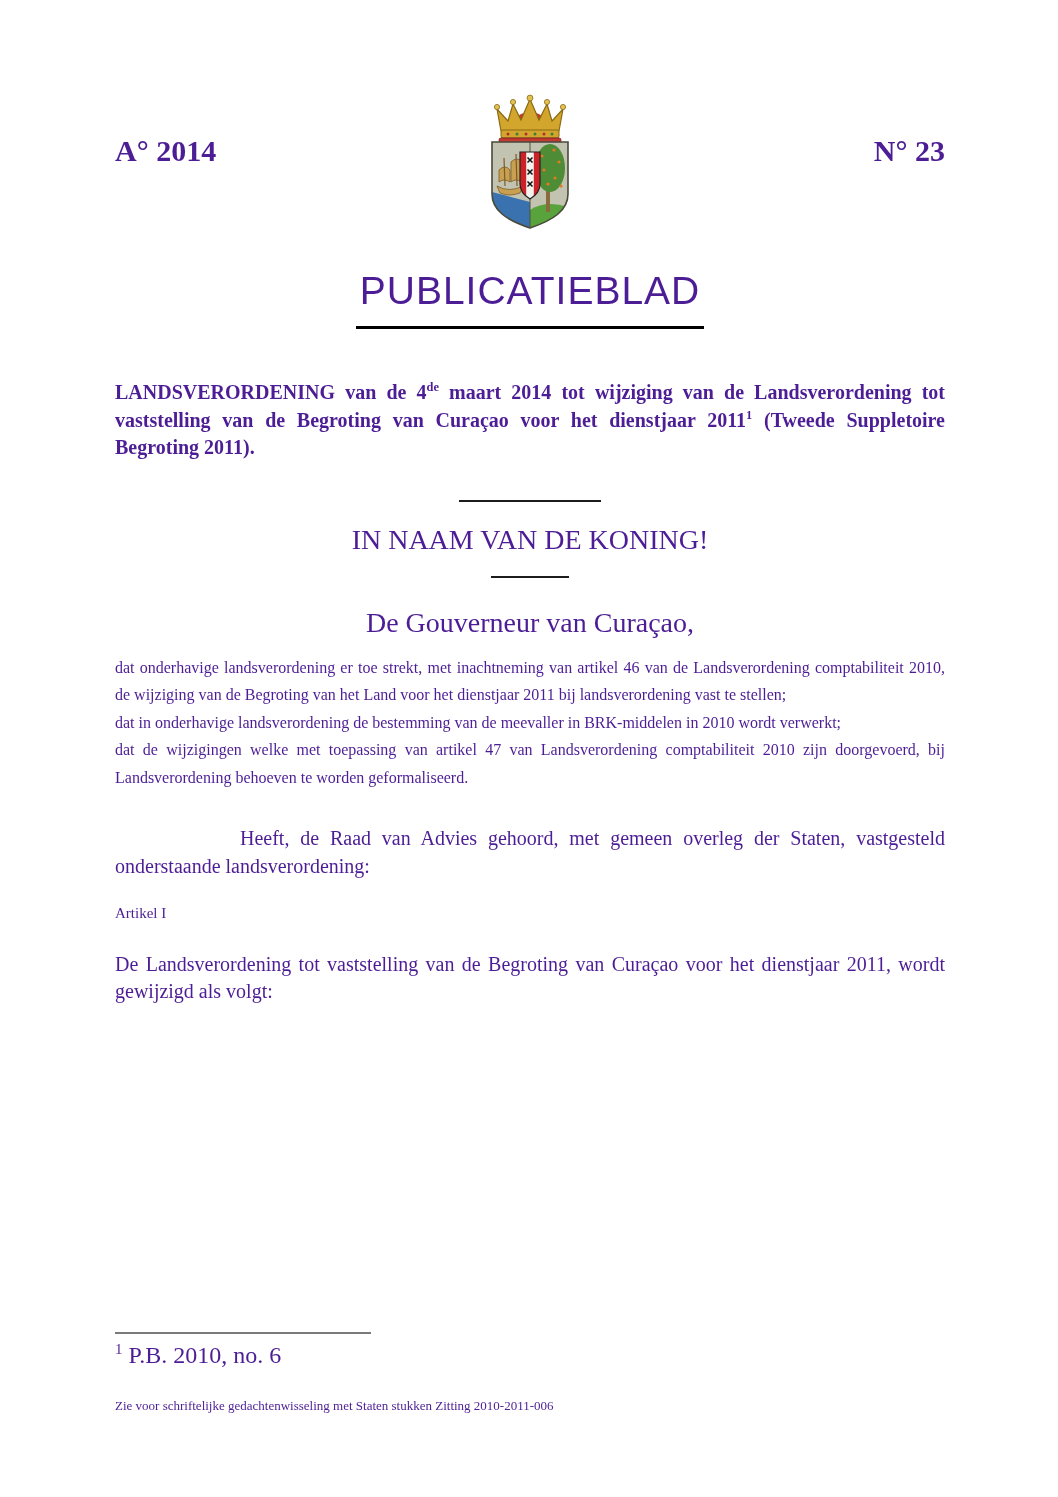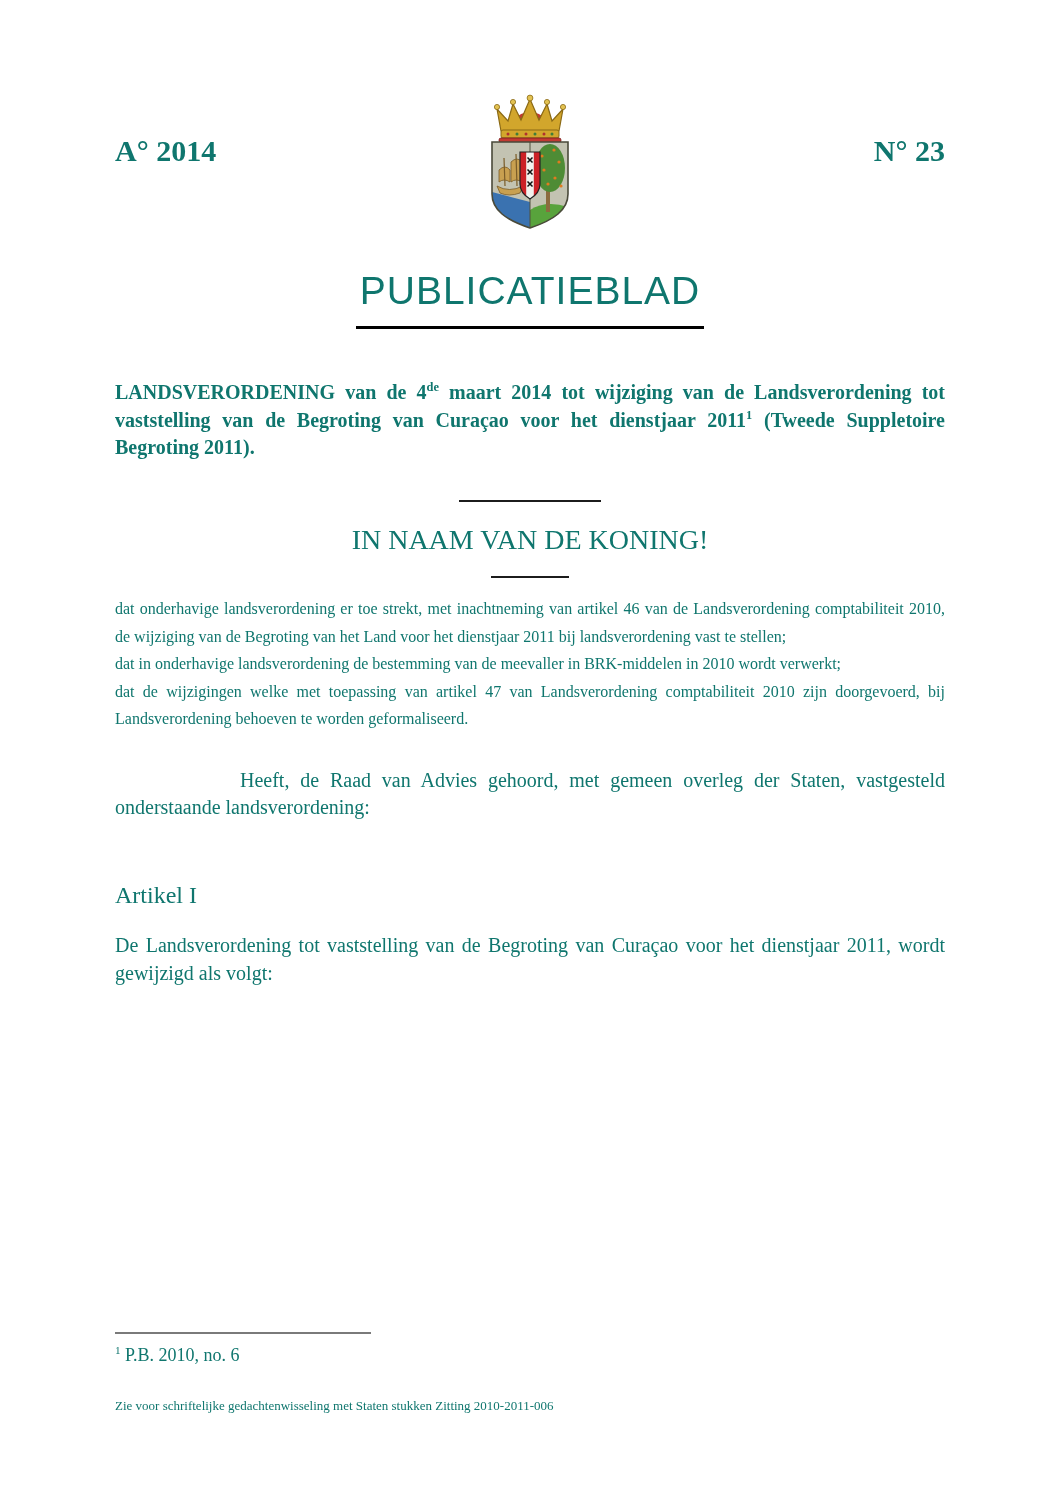--- a/index.html
+++ b/index.html
@@ -1,19 +1,19 @@
 <!DOCTYPE html>
 <html><head>
 <meta charset="utf-8">
 <style>
   * { margin:0; padding:0; box-sizing:border-box; }
   html, body { background:#ffffff; }
   .page {
     position:relative; width:1058px; height:1497px; background:#ffffff;
-    font-family:"Liberation Serif", serif; color:#0f766e; overflow:hidden;
+    font-family:"Liberation Serif", serif; color:#4c1d95; overflow:hidden;
   }
   .content { position:absolute; left:115px; right:113px; top:0; }
   .header { position:relative; height:232px; }
   .anno  { position:absolute; left:0;  top:134px; font-size:30px; font-weight:bold; white-space:nowrap; }
   .num   { position:absolute; right:0; top:134px; font-size:30px; font-weight:bold; white-space:nowrap; }
   .crest { position:absolute; left:50%; top:94px; transform:translateX(-50%); }
   .title-wrap { text-align:center; margin-top:37px; }
   .title {
     font-family:"Liberation Sans", sans-serif; font-size:39px; font-weight:normal;
     letter-spacing:1px; border-bottom:3px solid #000; padding:0 4px 13px;
@@ -23,25 +23,25 @@
   sup { font-size:0.62em; vertical-align:super; line-height:0; }
   .rule1 { width:142px; border-top:2px solid #1c1c1c; margin:38px auto 0; }
   .rule2 { width:78px;  border-top:2px solid #1c1c1c; margin:23px auto 0; }
   .center-line { text-align:center; font-size:28px; line-height:27.5px; }
   .koning   { margin-top:24px; }
   .governor { margin-top:31px; }
   .overweging { margin-top:27px; font-size:20px; line-height:27.5px; text-indent:28px; }
   .considerations { margin-top:17px; }
   .considerations p { font-size:16px; line-height:27.5px; text-align:justify; }
   .decision { margin-top:34px; font-size:20px; line-height:27.5px; text-align:justify; text-indent:125px; }
-  .artikel { margin-top:60px; font-size:24px; line-height:27.5px; }
+  .artikel { margin-top:20px; font-size:15px; line-height:27.5px; }
   .article-body { margin-top:23px; font-size:20px; line-height:27.5px; text-align:justify; }
   .footer { position:absolute; left:115px; right:113px; top:1332px; }
   .foot-rule { width:256px; height:2px; background:#7a7a7a; }
-  .footnote1 { margin-top:9px;  font-size:18px; line-height:24px; }
+  .footnote1 { margin-top:9px;  font-size:24px; line-height:24px; }
   .footnote2 { margin-top:27px; font-size:13px; line-height:24px; }
 </style>
 </head>
 <body>
 
 <div class="page">
   <div class="content">
 
     <div class="header">
       <span class="anno">A° 2014</span>
@@ -138,20 +138,21 @@
     </div>
 
     <p class="lead"><span>LANDSVERORDENING van de 4</span><sup>de</sup><span> maart 2014 tot wijziging van de Landsverordening tot vaststelling van de Begroting van Curaçao voor het dienstjaar 2011</span><sup>1</sup><span> (Tweede Suppletoire Begroting 2011).</span></p>
 
     <div class="rule1"></div>
 
     <div class="center-line koning">IN NAAM VAN DE KONING!</div>
 
     <div class="rule2"></div>
 
+    <div class="center-line governor">De Gouverneur van Curaçao,</div>
 
 
     <div class="considerations">
       <p>dat onderhavige landsverordening er toe strekt, met inachtneming van artikel 46 van de Landsverordening comptabiliteit 2010, de wijziging van de Begroting van het Land voor het dienstjaar 2011 bij landsverordening vast te stellen;</p>
       <p>dat in onderhavige landsverordening de bestemming van de meevaller in BRK-middelen in 2010 wordt verwerkt;</p>
       <p>dat de wijzigingen welke met toepassing van artikel 47 van Landsverordening comptabiliteit 2010 zijn doorgevoerd, bij Landsverordening behoeven te worden geformaliseerd.</p>
     </div>
 
     <p class="decision">Heeft, de Raad van Advies gehoord, met gemeen overleg der Staten, vastgesteld onderstaande landsverordening:</p>
 

